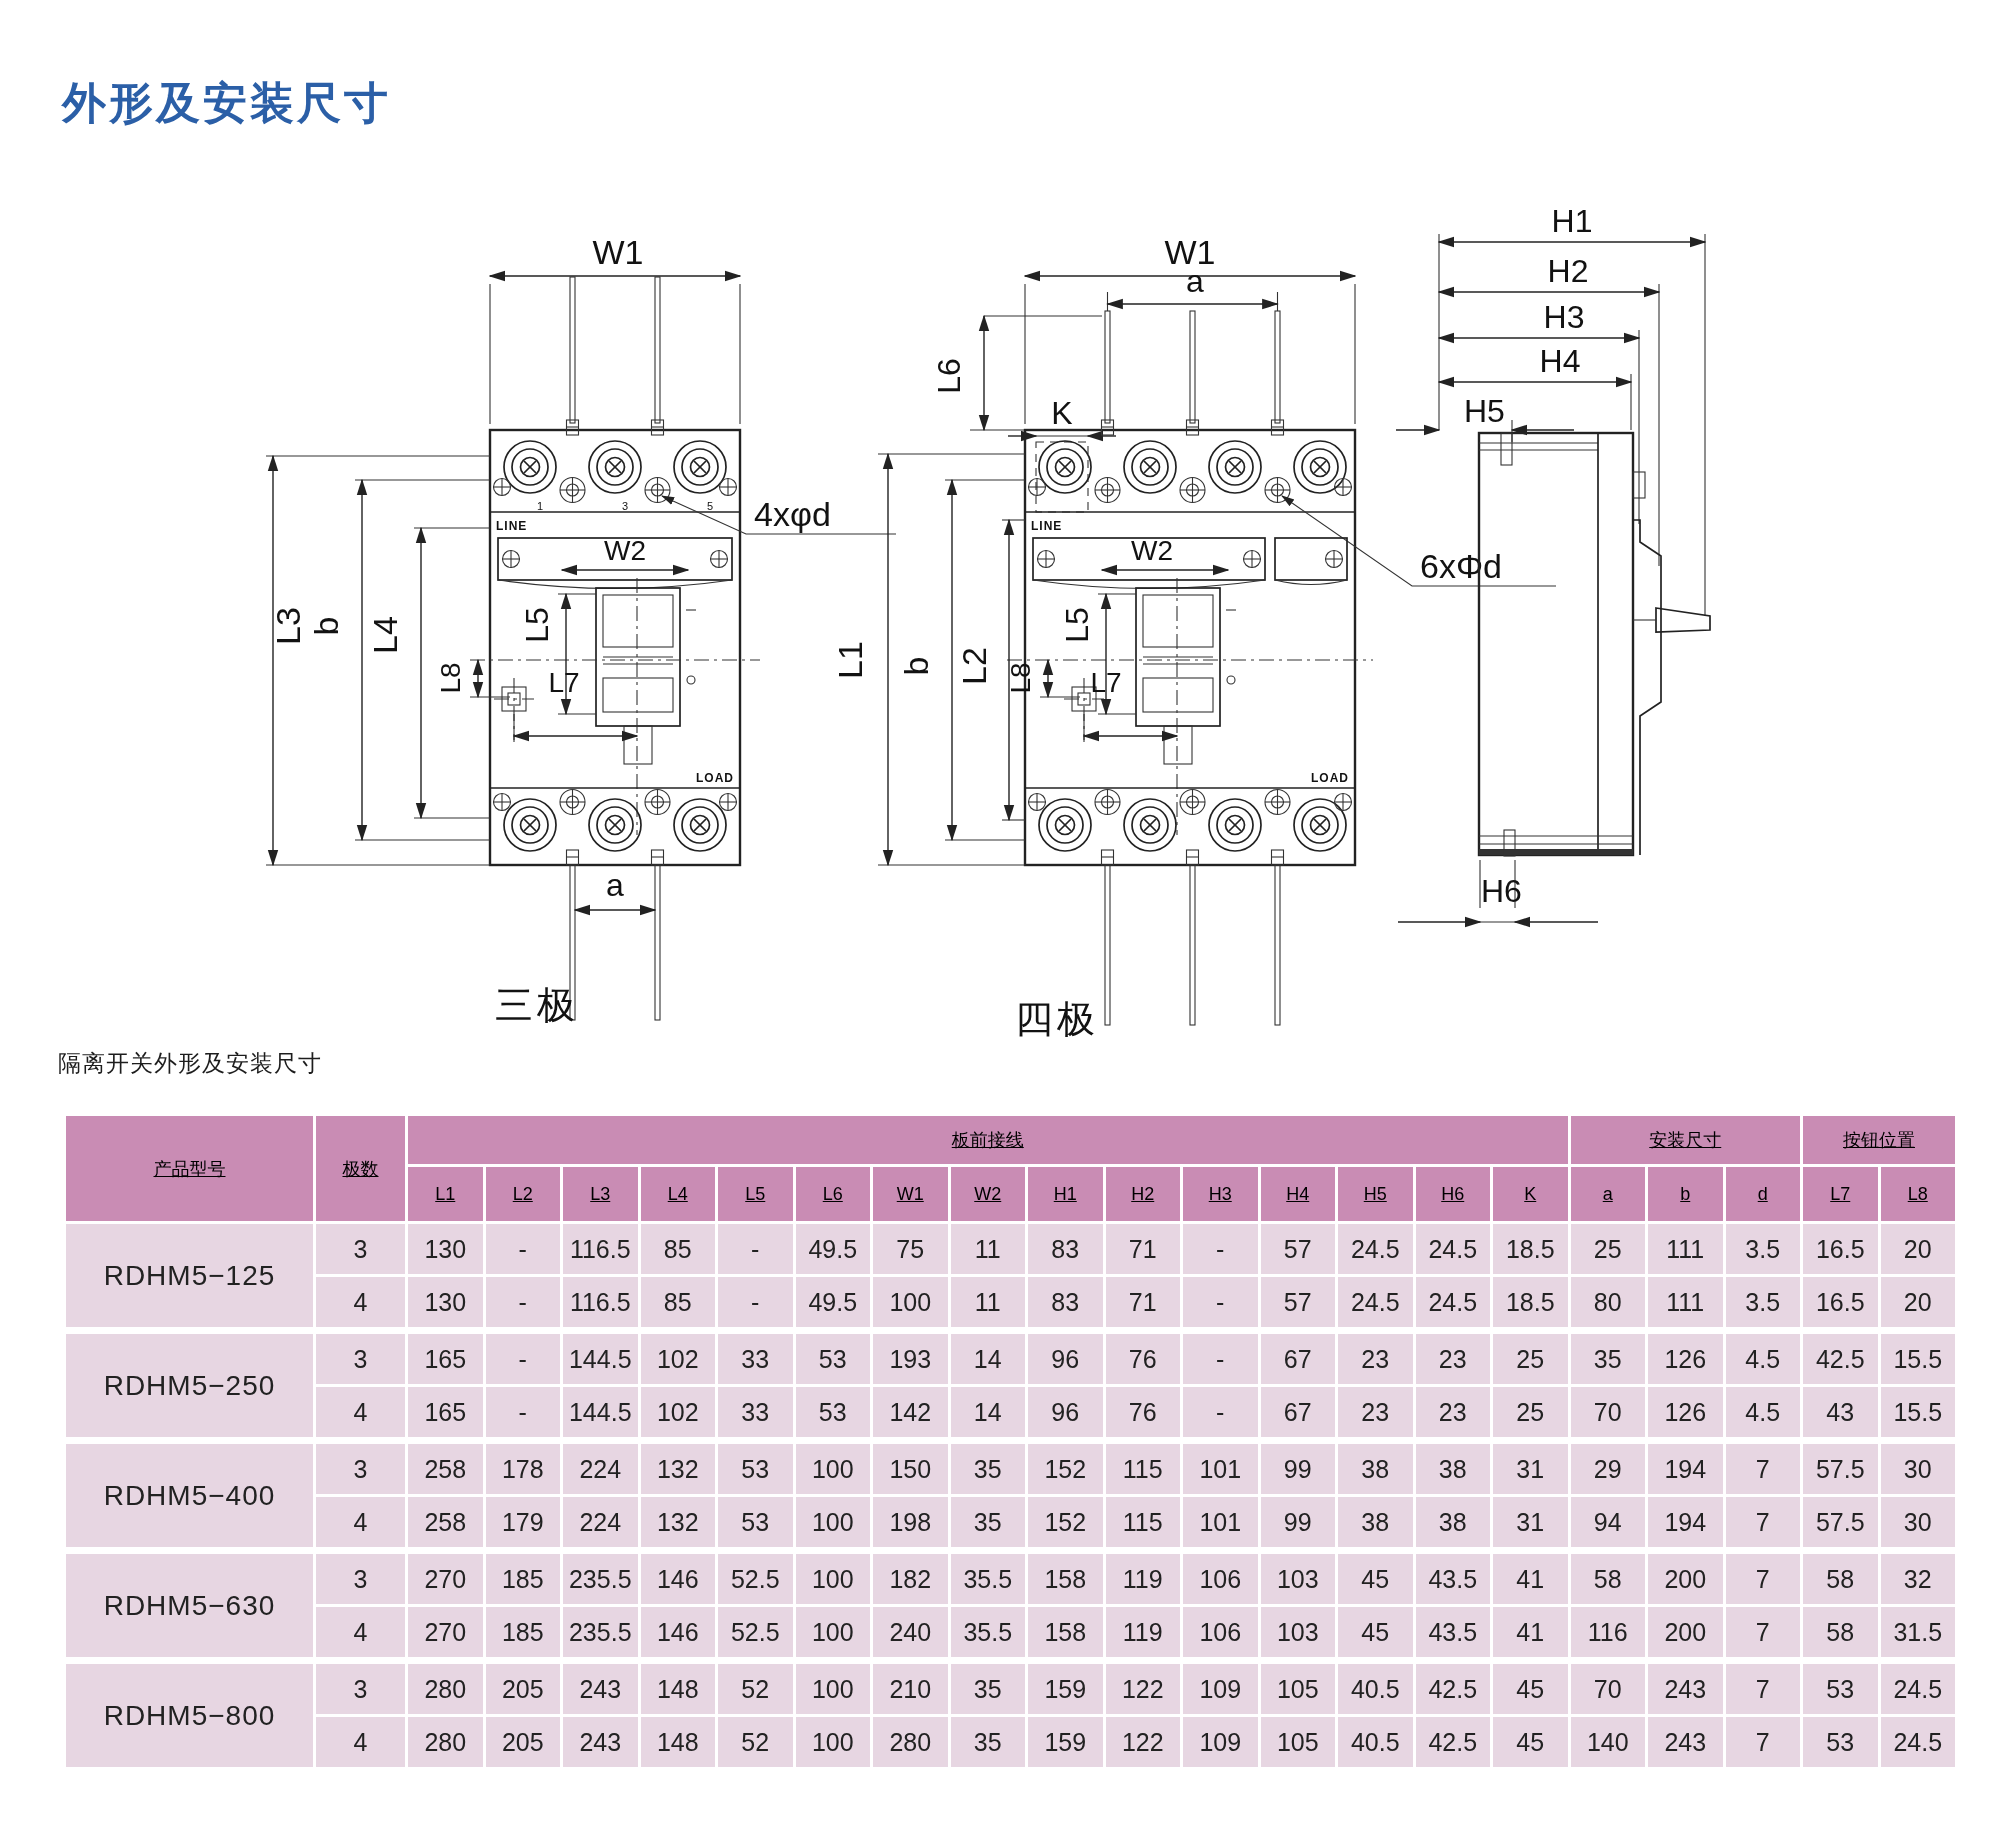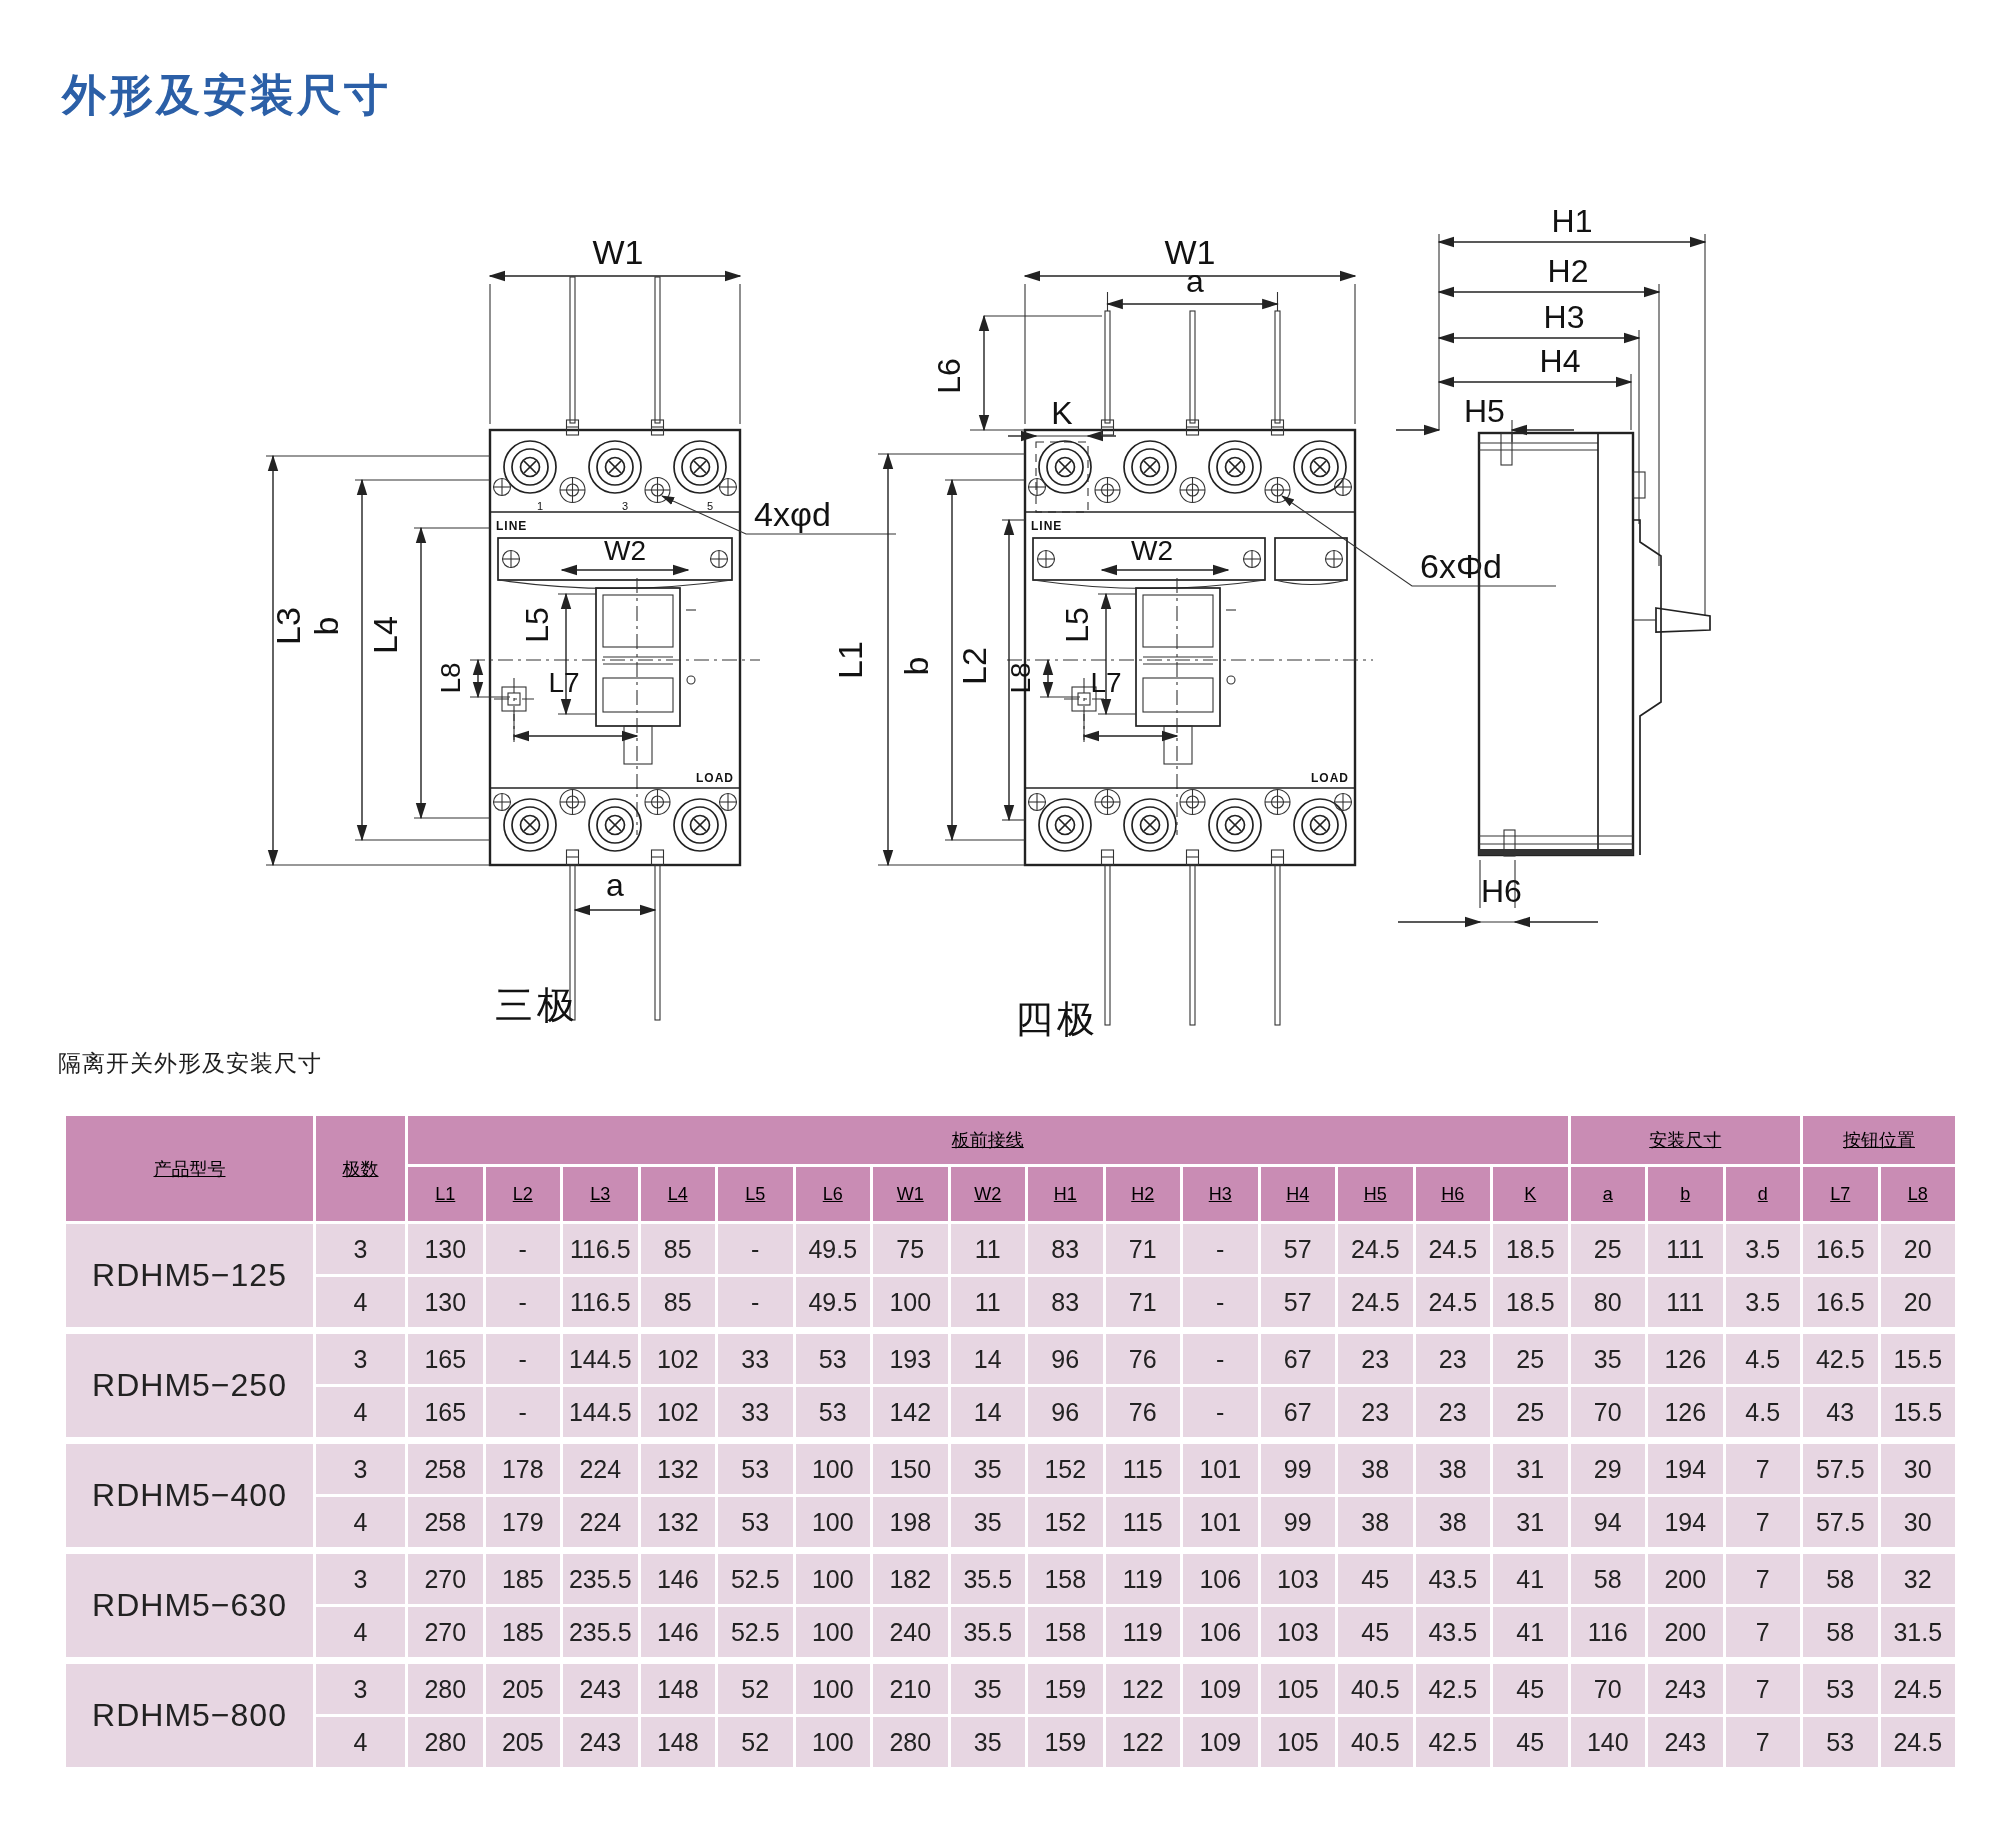--- a/index.html
+++ b/index.html
@@ -5,21 +5,21 @@
   :root{
     --c-title:#2b5fa7;
     --c-head:#c98cb4;
     --c-cell:#e7d6e2;
   }
   html,body{margin:0;padding:0;background:#fff;}
   .page{
     position:relative;width:2000px;height:1839px;background:#ffffff;overflow:hidden;
     font-family:"Liberation Sans","DejaVu Sans",sans-serif;color:#1c1c1c;
   }
-  .title{position:absolute;left:62px;top:66px;font-size:44px;font-weight:700;
+  .title{position:absolute;left:62px;top:74px;font-size:44px;font-weight:700;
          letter-spacing:3px;color:var(--c-title);}
   .subtitle{position:absolute;left:62px;top:152px;font-size:33px;color:#1d1d1d;letter-spacing:1px;}
   .section-title{position:absolute;left:58px;top:1048px;font-size:23px;color:#1d1d1d;letter-spacing:1px;}
 
   svg.drawings{position:absolute;left:40px;top:180px;width:1920px;height:870px;}
   svg .body{fill:none;stroke:#222;stroke-width:2.4;}
   svg .ln{fill:none;stroke:#222;stroke-width:1.7;}
   svg .thin{fill:none;stroke:#333;stroke-width:1.1;}
   svg .dim{fill:none;stroke:#222;stroke-width:1.4;}
   svg .dash{fill:none;stroke:#333;stroke-width:1.1;stroke-dasharray:15 5 3 5;}
@@ -38,21 +38,21 @@
     border-collapse:collapse;table-layout:fixed;
   }
   .dim-table th,.dim-table td{
     border:3px solid #ffffff;text-align:center;vertical-align:middle;
     font-weight:normal;padding:0;overflow:hidden;white-space:nowrap;
   }
   .dim-table thead th{background:var(--c-head);color:#000000;font-size:18px;height:48px;text-decoration:underline;}
   .dim-table thead th.colhead{height:54px;}
   .dim-table tbody td{background:var(--c-cell);color:#222;font-size:25px;height:50px;}
   .dim-table tbody tr.group-first td{border-top:7px solid #ffffff;}
-  .dim-table td.model-cell{font-size:32px;letter-spacing:1px;}
+  .dim-table td.model-cell{font-size:28px;letter-spacing:1px;}
   col.c-model{width:250px;} col.c-poles{width:92px;}
 </style>
 </head>
 <body>
 
 <div class="page">
 
   <div class="title">外形及安装尺寸</div>
 
   <svg class="drawings" viewBox="0 0 1920 870">

